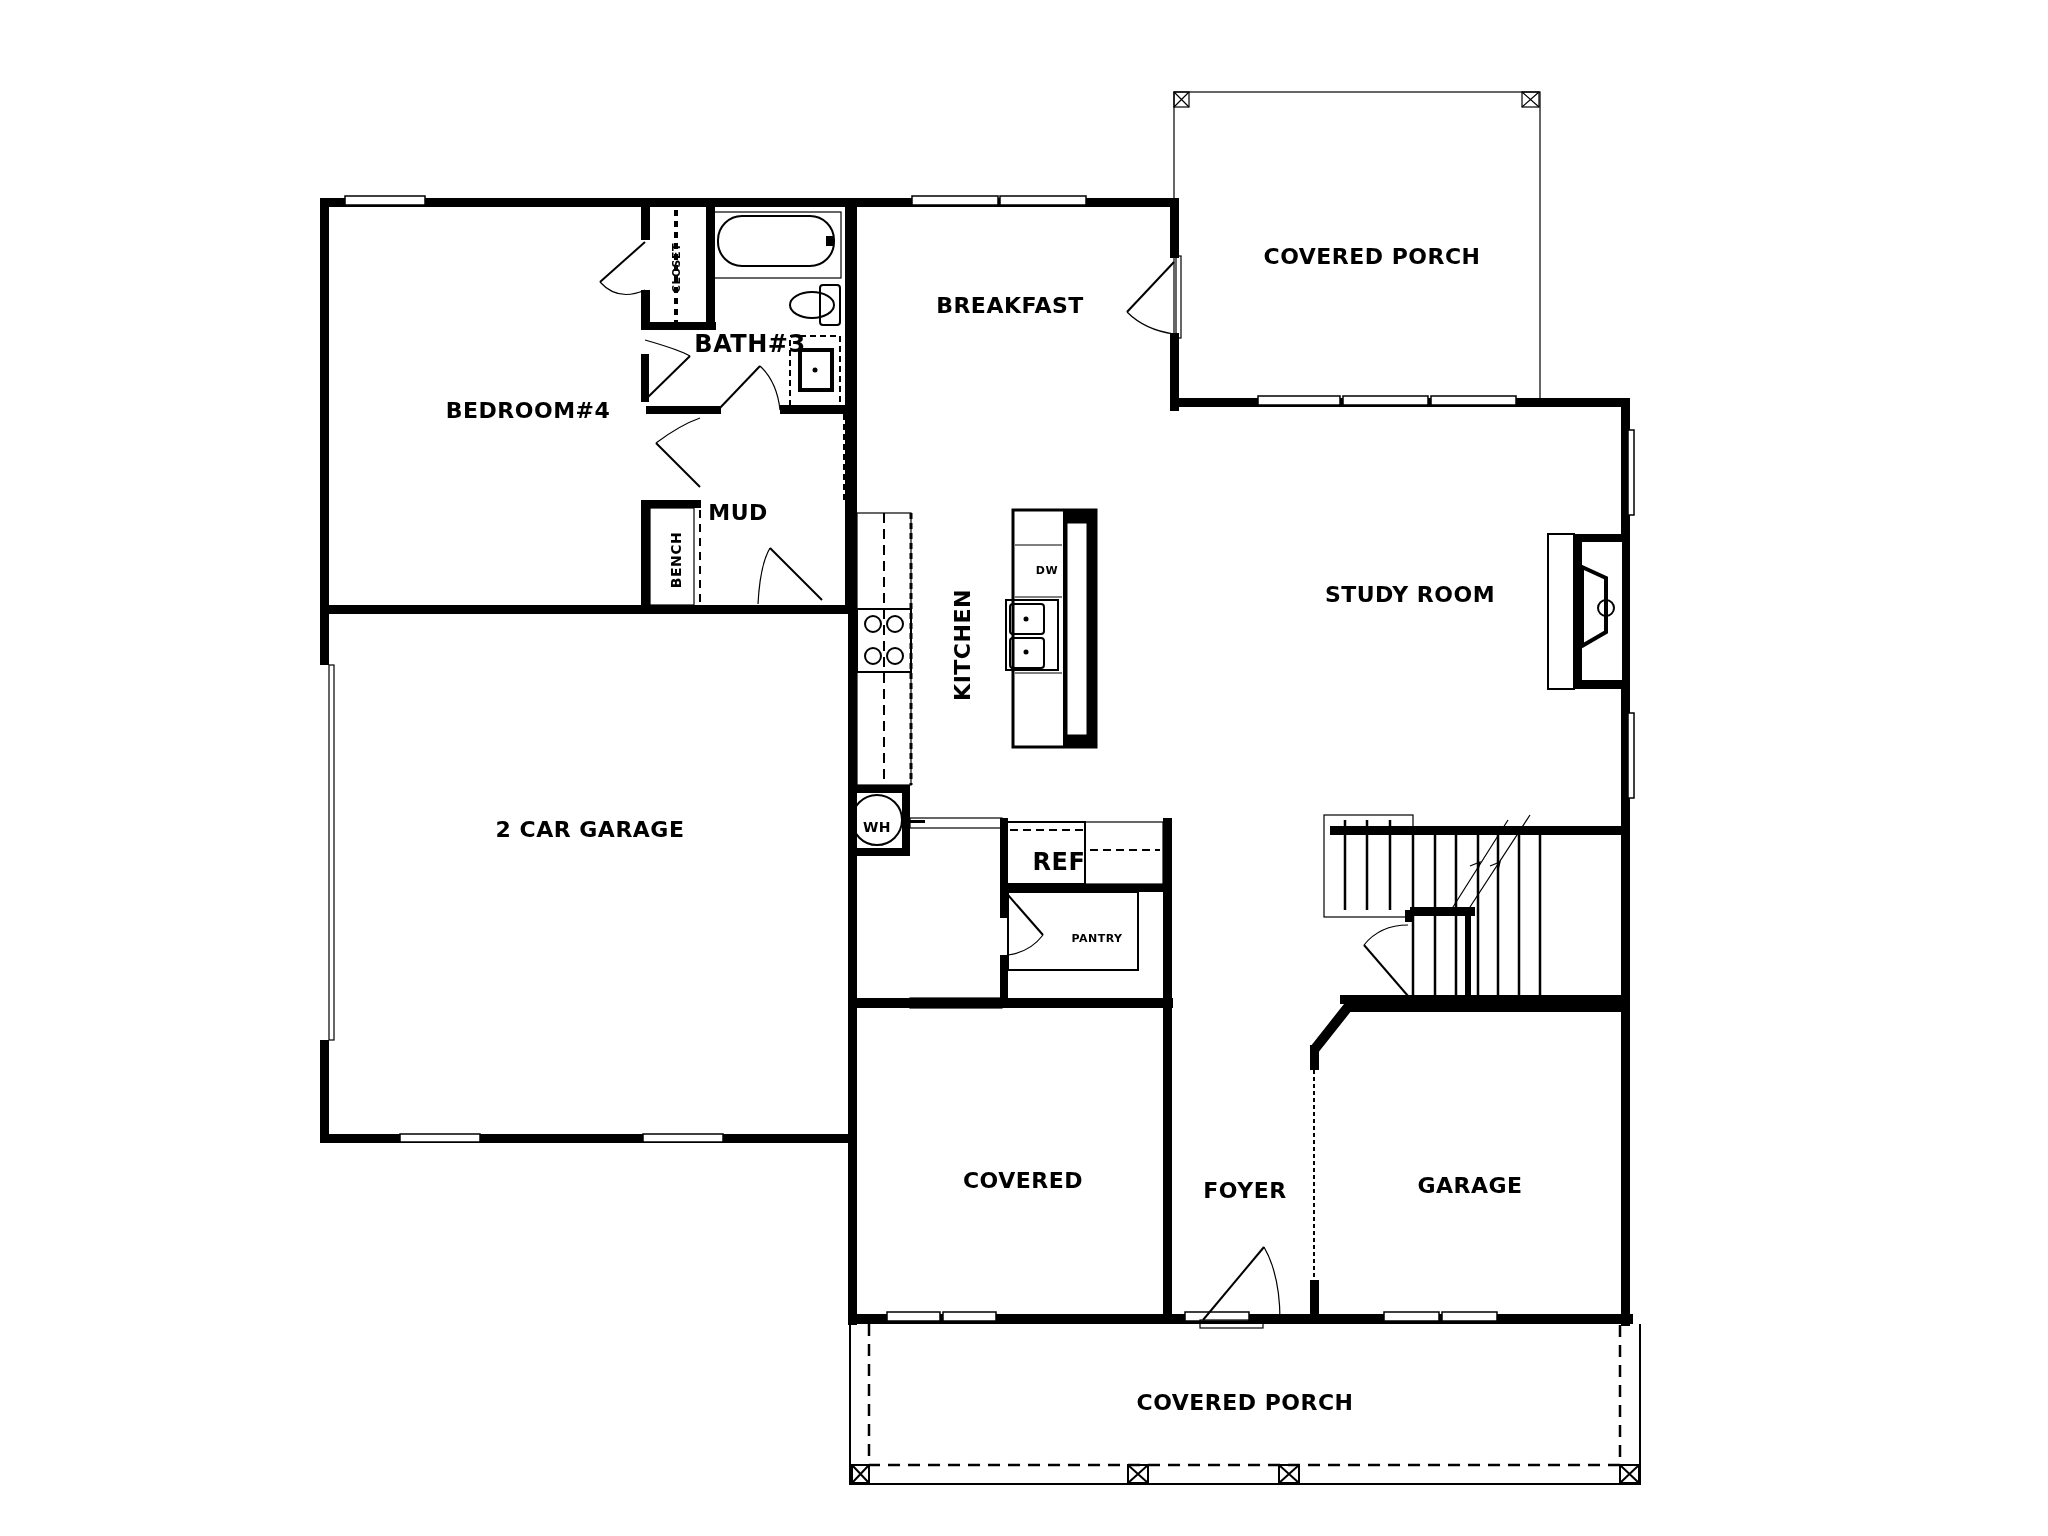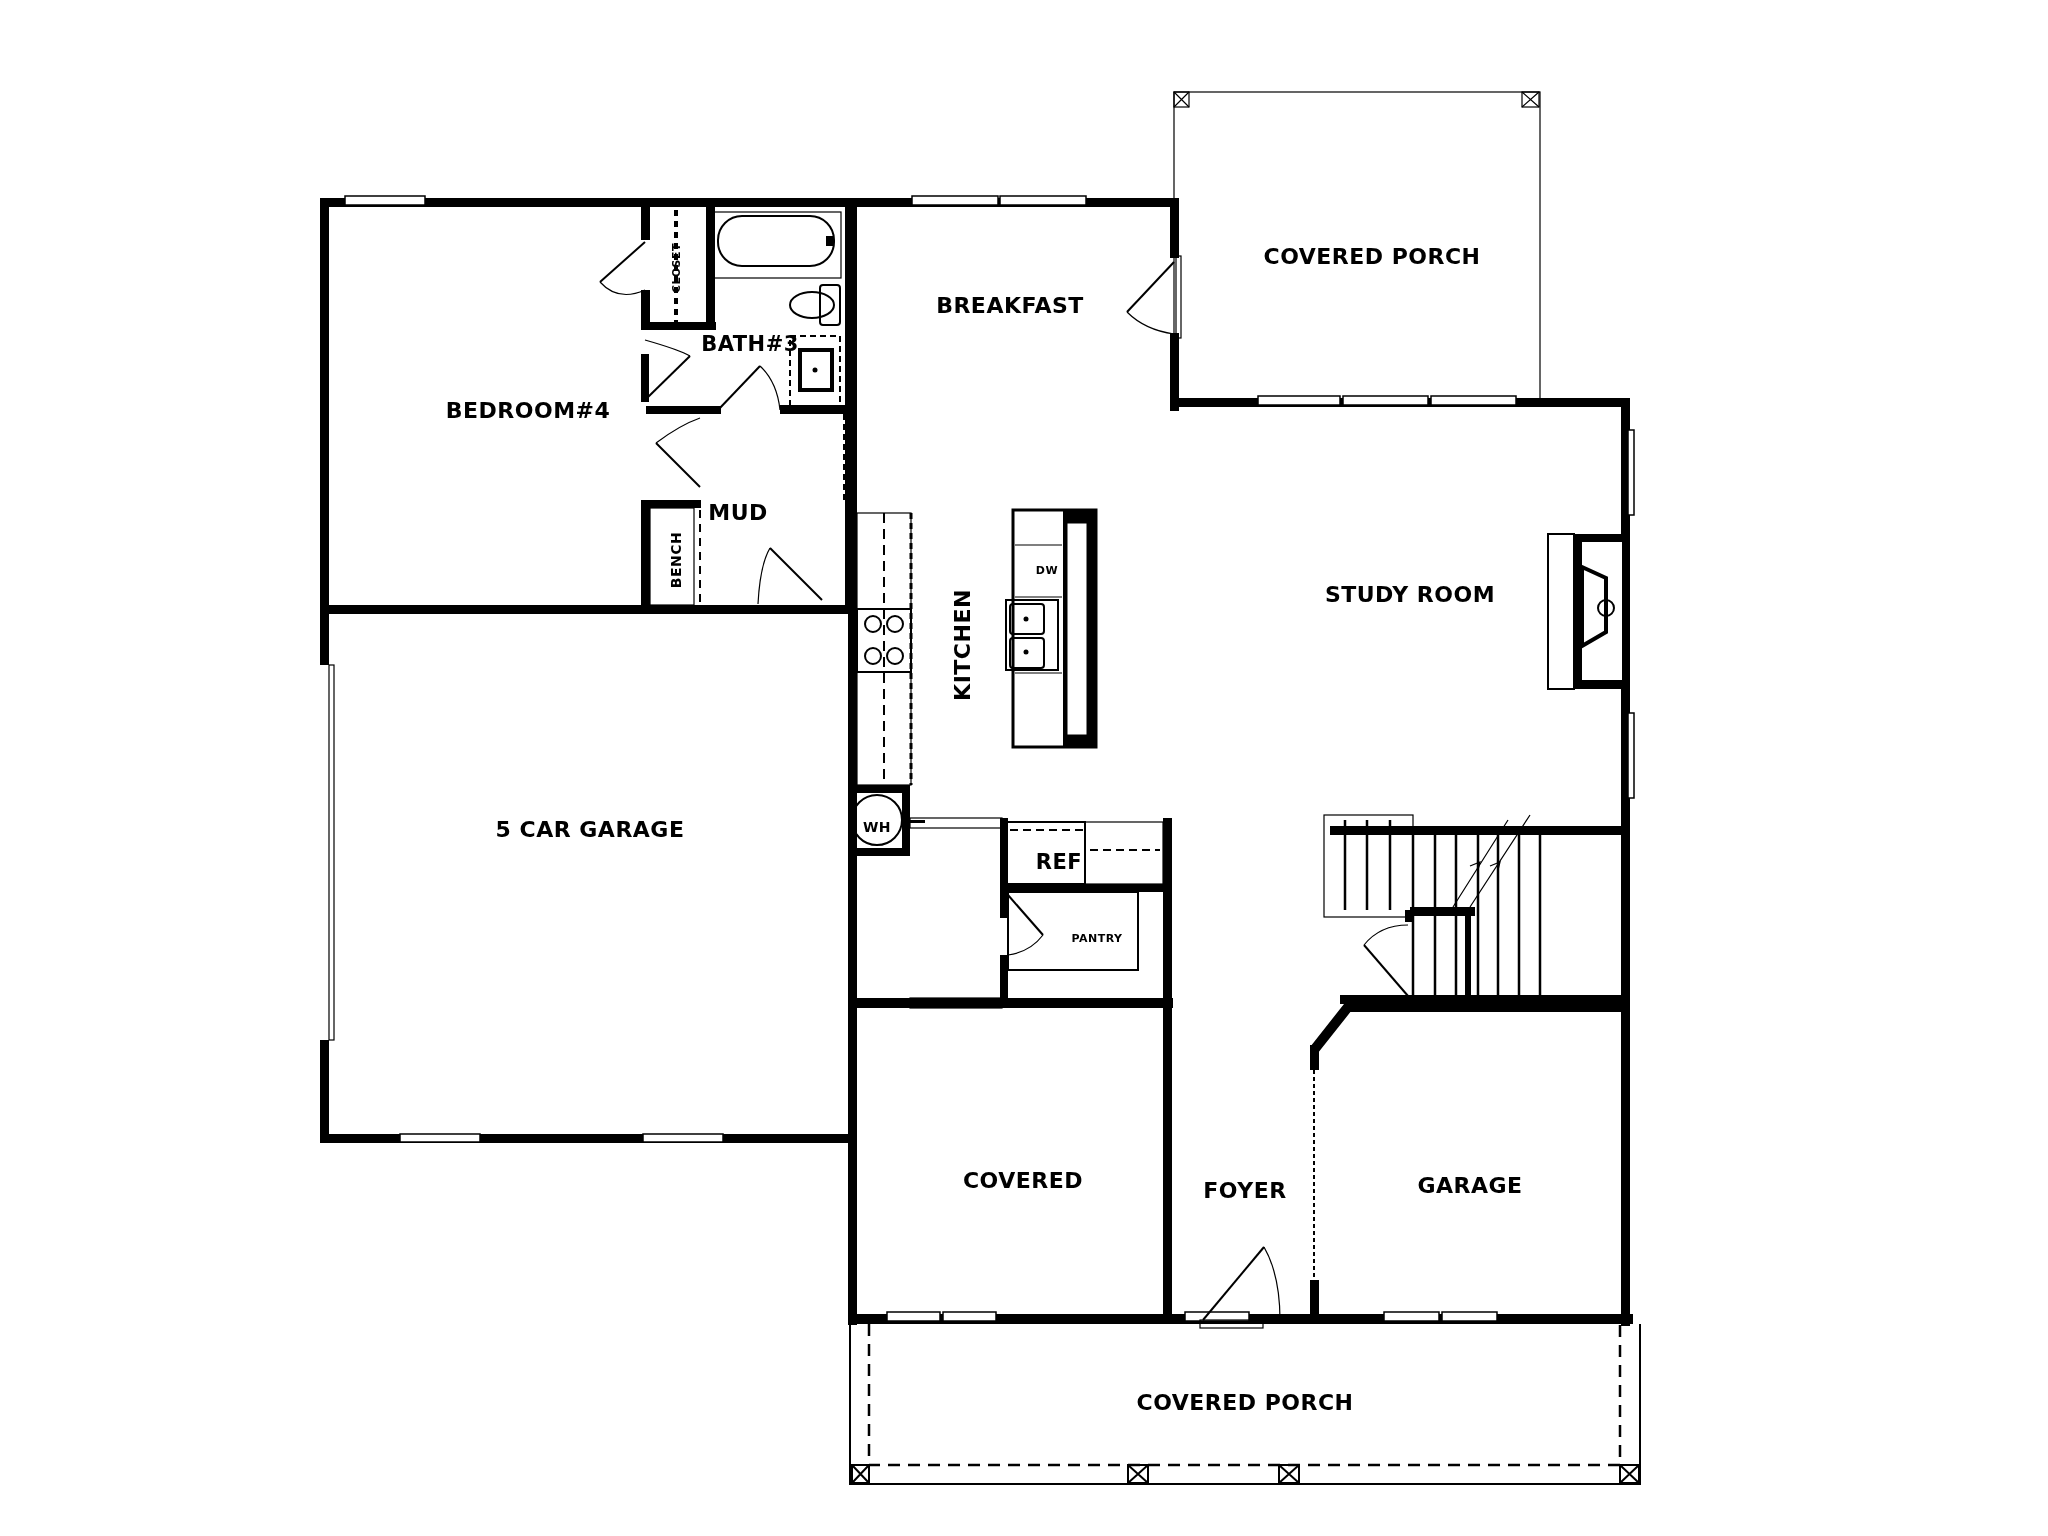--- a/index.html
+++ b/index.html
@@ -1,20 +1,20 @@
 <!DOCTYPE html>
 <html><head>
 <meta charset="utf-8">
 <style>
   html, body { margin:0; padding:0; background:#ffffff; }
   body { width:2048px; height:1536px; position:relative; overflow:hidden; font-family:"DejaVu Sans", sans-serif; }
   #plan { position:absolute; left:0; top:0; width:2048px; height:1536px; }
   .lbl { position:absolute; color:#000; font-family:"DejaVu Sans", sans-serif; font-weight:bold; white-space:nowrap; transform:translate(-50%,-50%); letter-spacing:0.5px; }
   .lbl.big { font-size:22px; }
-  .lbl.med { font-size:21px; }
+  .lbl.med { font-size:24px; }
   .lbl.sm { font-size:14px; }
   .lbl.xs { font-size:11px; }
   .lbl.italic { }
   .rot { transform:translate(-50%,-50%) rotate(-90deg); }
   .wall { fill:#000; }
   .thin { fill:none; stroke:#000; stroke-width:2; }
   .hair { fill:none; stroke:#000; stroke-width:1.2; }
   .dash { fill:none; stroke:#000; stroke-width:2.5; stroke-dasharray:14 8; }
   .win { fill:#fff; stroke:#000; stroke-width:1.5; }
 </style>
@@ -265,20 +265,20 @@
 <div class="lbl big" style="left:1372px;top:256px">COVERED PORCH</div>
 <div class="lbl big" style="left:1010px;top:305px">BREAKFAST</div>
 <div class="lbl big" style="left:528px;top:410px">BEDROOM#4</div>
 <div class="lbl xs rot" style="left:676px;top:268px">CLOSET</div>
 <div class="lbl med" style="left:750px;top:344px">BATH#3</div>
 <div class="lbl big" style="left:738px;top:512px">MUD</div>
 <div class="lbl sm rot" style="left:676px;top:560px">BENCH</div>
 <div class="lbl big rot" style="left:962px;top:645px">KITCHEN</div>
 <div class="lbl xs" style="left:1047px;top:570px">DW</div>
 <div class="lbl big" style="left:1410px;top:594px">STUDY ROOM</div>
-<div class="lbl big" style="left:590px;top:829px">5 CAR GARAGE</div>
+<div class="lbl big" style="left:590px;top:829px">2 CAR GARAGE</div>
 <div class="lbl sm" style="left:877px;top:827px">WH</div>
 <div class="lbl med" style="left:1059px;top:862px">REF</div>
 <div class="lbl xs italic" style="left:1097px;top:938px">PANTRY</div>
 <div class="lbl big" style="left:1023px;top:1180px">COVERED</div>
 <div class="lbl big" style="left:1245px;top:1190px">FOYER</div>
 <div class="lbl big" style="left:1470px;top:1185px">GARAGE</div>
 <div class="lbl big" style="left:1245px;top:1402px">COVERED PORCH</div>
 
 </body></html>

